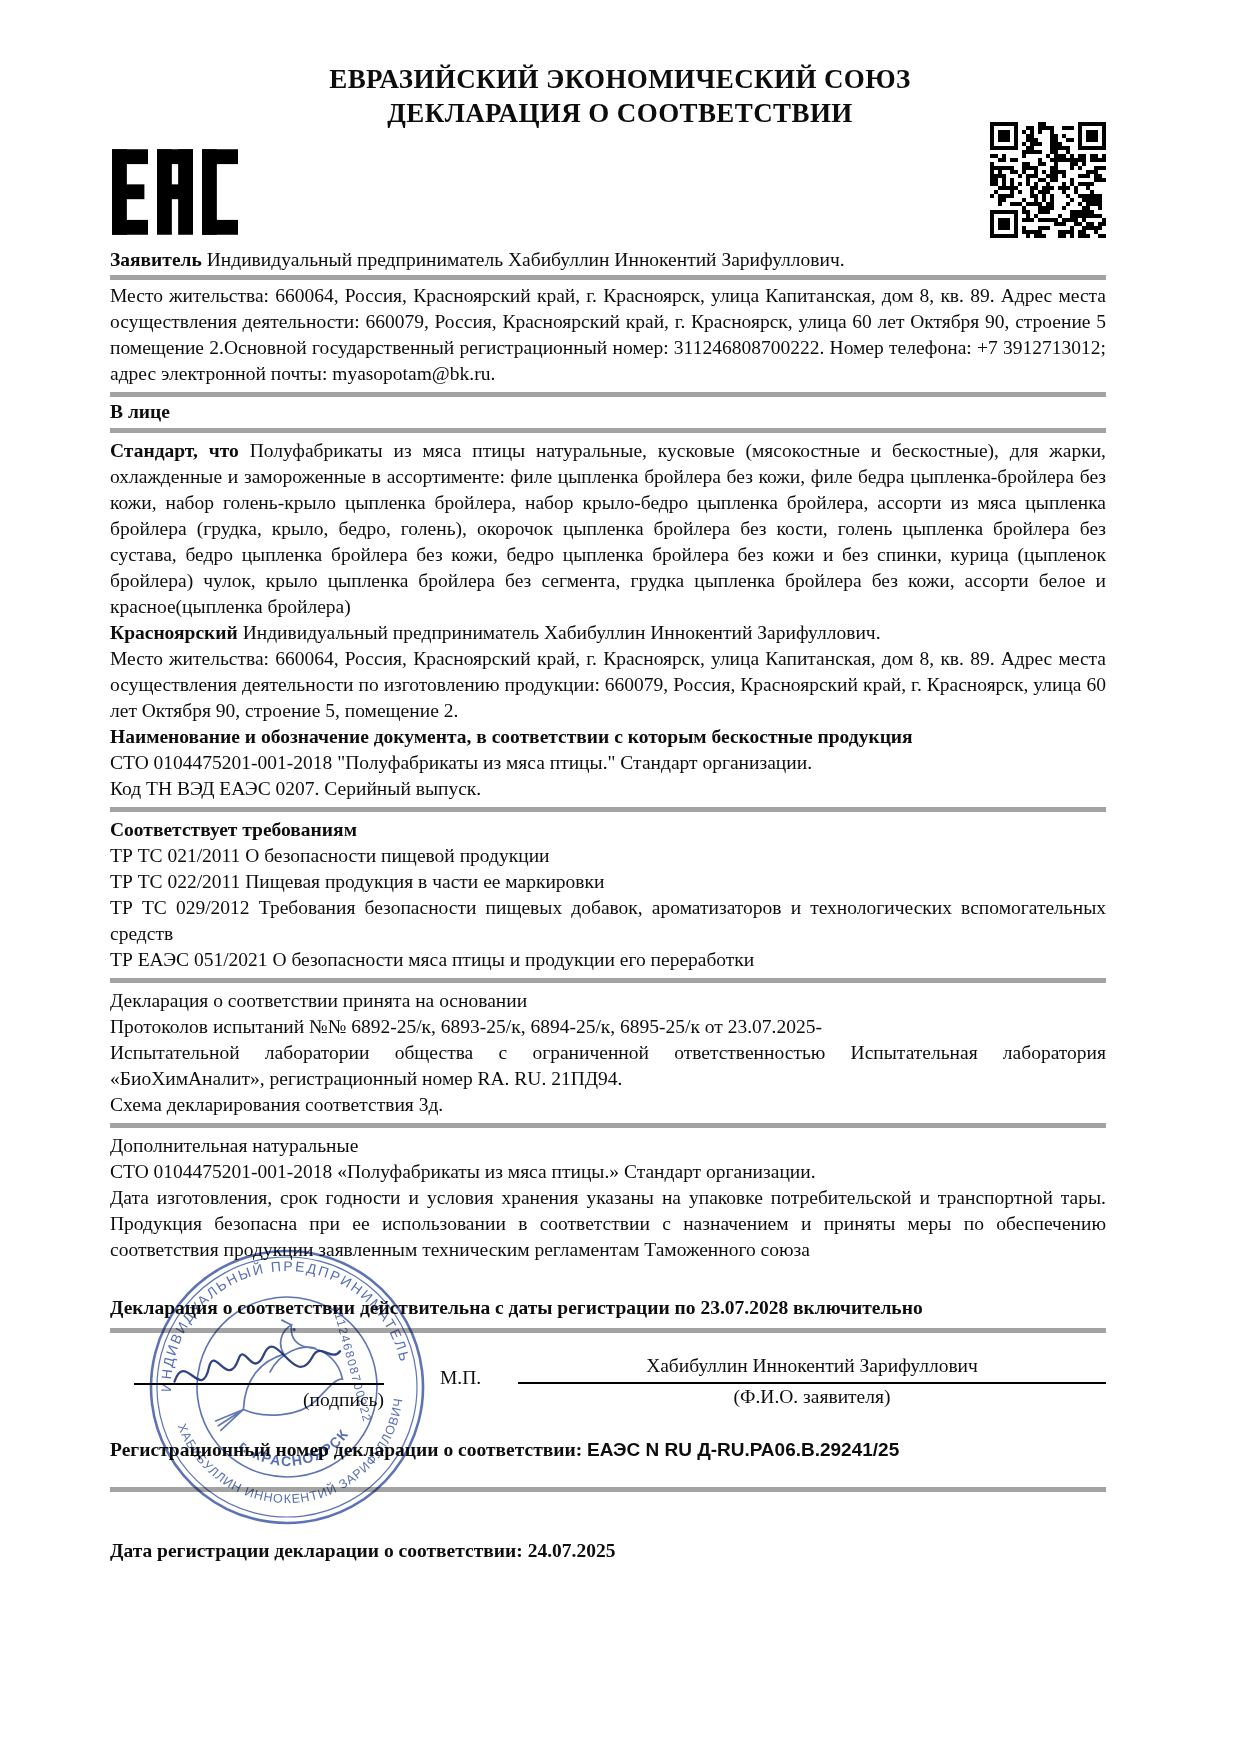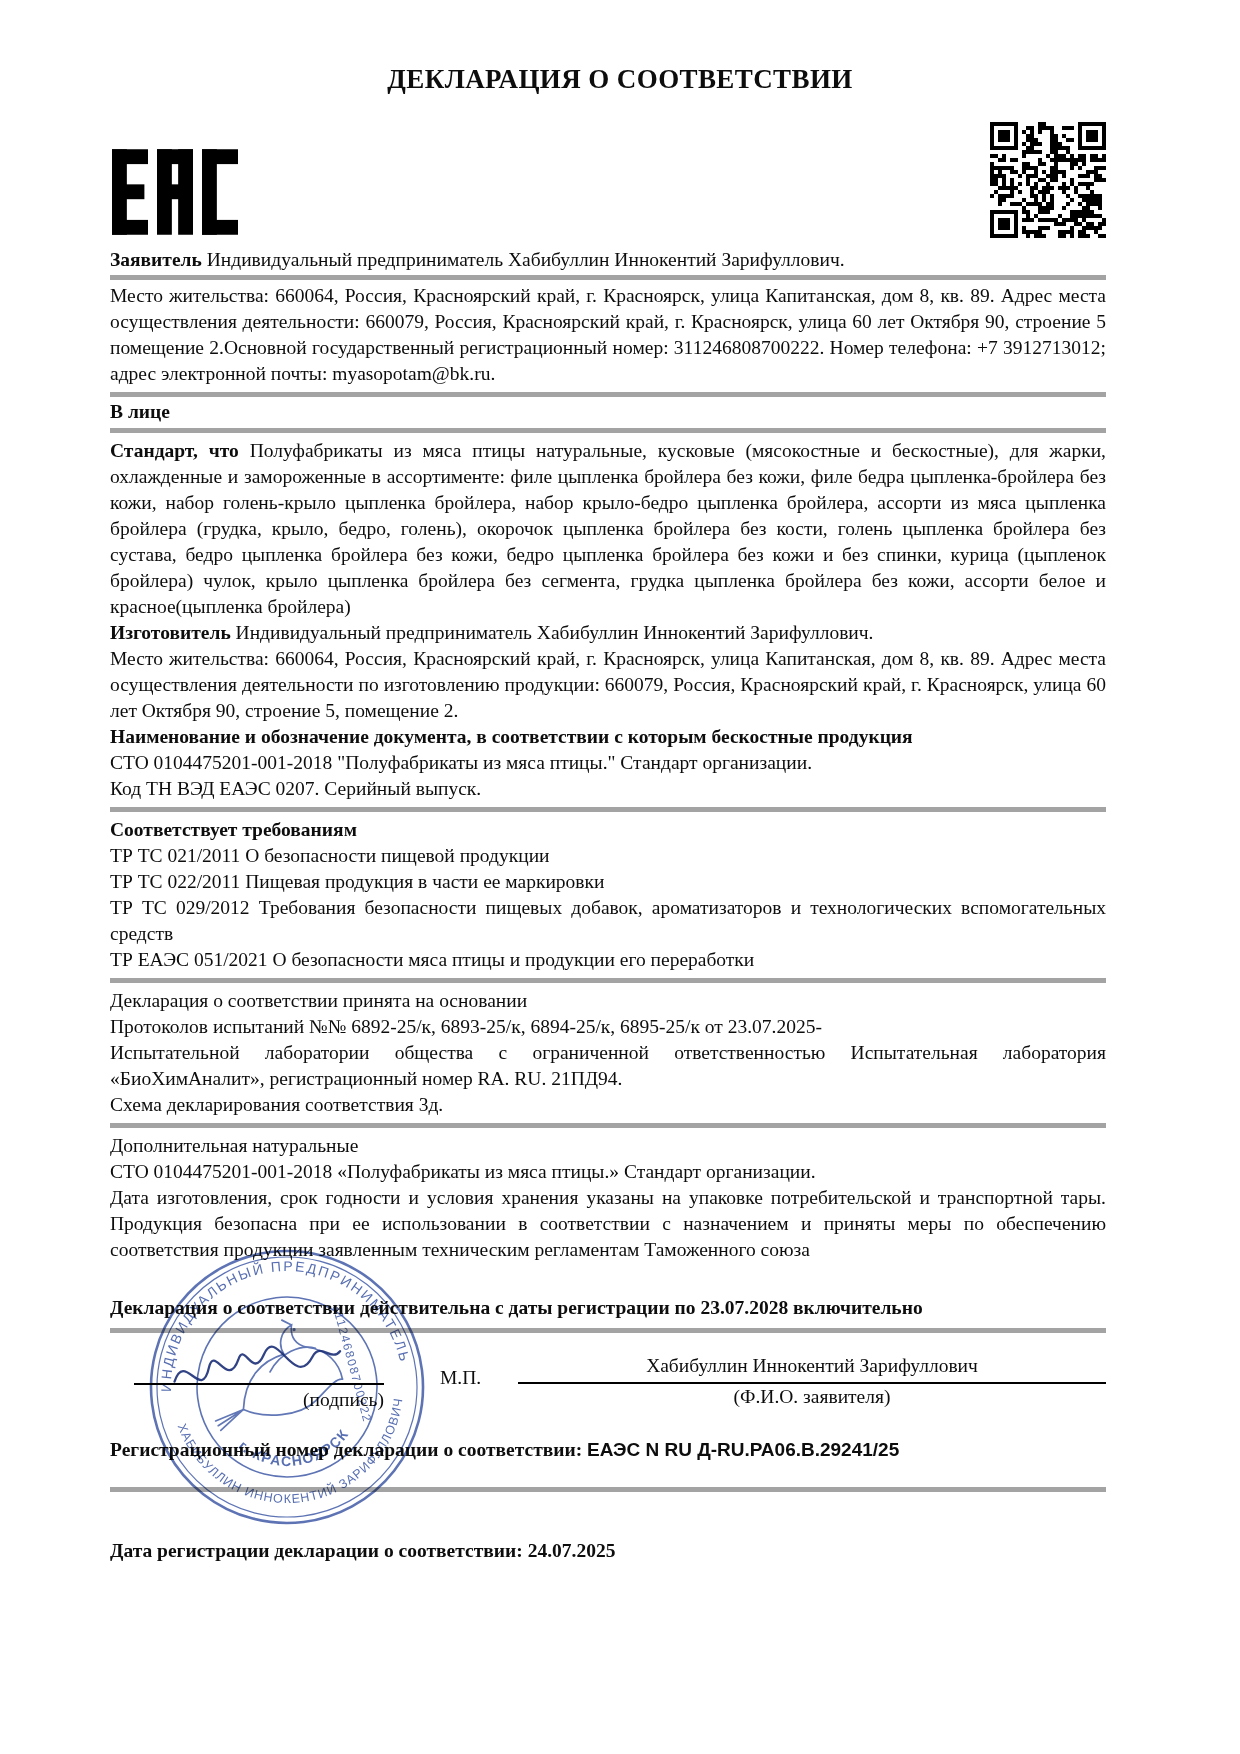--- a/index.html
+++ b/index.html
@@ -41,20 +41,21 @@
     position:absolute;left:146px;top:1246px;width:282px;height:282px;
     transform:rotate(-7deg);mix-blend-mode:multiply;z-index:3;pointer-events:none;
   }
 </style>
 </head>
 <body>
 
 <div class="page">
 
   <div class="doc-title">
+    <div>ЕВРАЗИЙСКИЙ ЭКОНОМИЧЕСКИЙ СОЮЗ</div>
     <div>ДЕКЛАРАЦИЯ О СООТВЕТСТВИИ</div>
   </div>
 
   <div class="eac-logo">
     <svg width="126" height="92" viewBox="0 0 280 190">
       <g fill="#000000">
 
         <rect x="0" y="0" width="80" height="33"></rect>
         <rect x="0" y="78" width="72" height="33"></rect>
         <rect x="0" y="157" width="80" height="33"></rect>
@@ -926,21 +927,21 @@
     <p class="blk j rule para-details">Место жительства: 660064, Россия, Красноярский край, г. Красноярск, улица Капитанская, дом 8, кв. 89. Адрес места осуществления деятельности: 660079, Россия, Красноярский край, г. Красноярск, улица 60 лет Октября 90, строение 5 помещение 2.Основной государственный регистрационный номер: 311246808700222. Номер телефона: +7 3912713012; адрес электронной почты: myasopotam@bk.ru.</p>
 
     <div class="blk b rule row-vlice">В лице</div>
 
     <p class="blk j">
       <span class="b">Стандарт, что</span>
       <span>Полуфабрикаты из мяса птицы натуральные, кусковые (мясокостные и бескостные), для жарки, охлажденные и замороженные в ассортименте: филе цыпленка бройлера без кожи, филе бедра цыпленка-бройлера без кожи, набор голень-крыло цыпленка бройлера, набор крыло-бедро цыпленка бройлера, ассорти из мяса цыпленка бройлера (грудка, крыло, бедро, голень), окорочок цыпленка бройлера без кости, голень цыпленка бройлера без сустава, бедро цыпленка бройлера без кожи, бедро цыпленка бройлера без кожи и без спинки, курица (цыпленок бройлера) чулок, крыло цыпленка бройлера без сегмента, грудка цыпленка бройлера без кожи, ассорти белое и красное(цыпленка бройлера)</span>
     </p>
 
     <div class="blk">
-      <span class="b">Изготовитель</span>
+      <span class="b">Красноярский</span>
       <span>Индивидуальный предприниматель Хабибуллин Иннокентий Зарифуллович.</span>
     </div>
 
     <p class="blk j">Место жительства: 660064, Россия, Красноярский край, г. Красноярск, улица Капитанская, дом 8, кв. 89. Адрес места осуществления деятельности по изготовлению продукции: 660079, Россия, Красноярский край,  г. Красноярск, улица 60 лет Октября 90, строение 5, помещение 2.</p>
 
     <div class="sec sec-doc rule">
       <div class="blk b j">Наименование и обозначение документа, в соответствии с которым бескостные продукция</div>
       <div class="blk">СТО 0104475201-001-2018 "Полуфабрикаты из мяса птицы." Стандарт организации.</div>
       <div class="blk">Код ТН ВЭД ЕАЭС 0207. Серийный выпуск.</div>
     </div>

